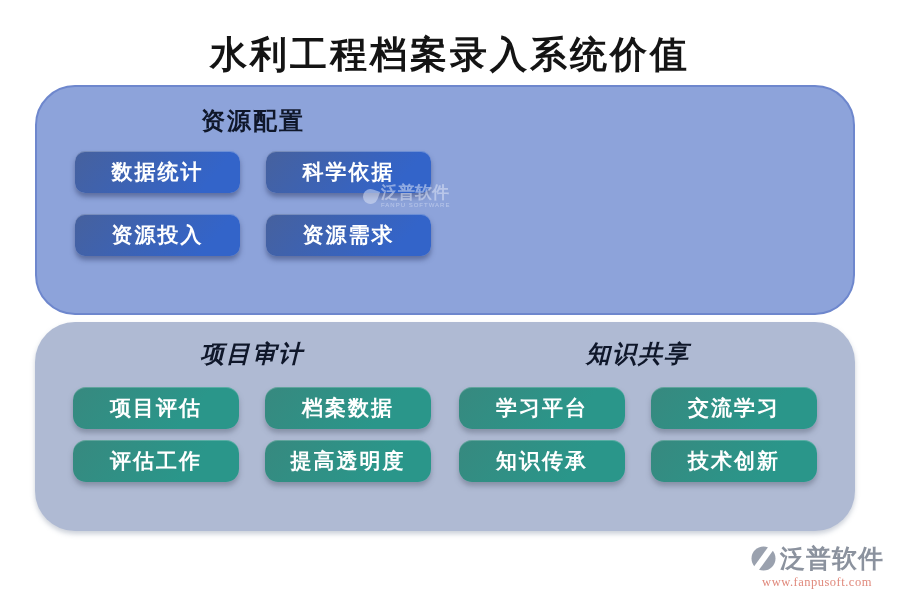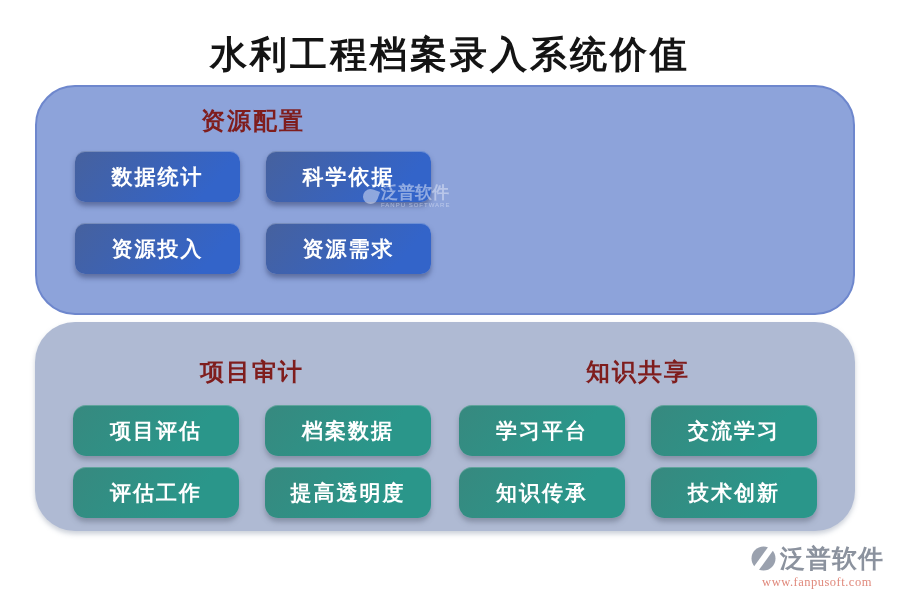--- a/index.html
+++ b/index.html
@@ -40,39 +40,39 @@
   .panel-bottom {
     top: 322px; height: 209px;
     background: var(--panel-bottom-bg);
     box-shadow: 0 3px 5px rgba(140,150,170,.45);
   }
 
   .section { flex: 1; display: flex; flex-direction: column; min-width: 0; }
   .section-header {
     margin-top: 8px;
     text-align: center;
-    color: #7f1d1d;
+    color: #0f172a;
     font-family: "Liberation Serif", "DejaVu Serif", serif;
     font-weight: 700;
     font-size: 24px;
     letter-spacing: 2px;
   }
   .btn-grid {
     margin-top: 14px;
     display: grid;
     grid-template-columns: 1fr 1fr;
     column-gap: 26px;
     row-gap: 21px;
     padding: 0 14px;
   }
-  .panel-bottom .section-header { margin-top: 24px; }
+  .panel-bottom .section-header { margin-top: 6px; font-style: italic; }
   .panel-bottom .btn-grid { margin-top: 17px; row-gap: 11px; }
 
   .value-btn {
-    height: 51px;
+    height: 42px;
     border: none;
     border-radius: 10px;
     color: #ffffff;
     font-family: "Liberation Serif", "DejaVu Serif", serif;
     font-weight: 700;
     font-size: 21px;
     letter-spacing: 2px;
     cursor: pointer;
     padding: 0;
   }

